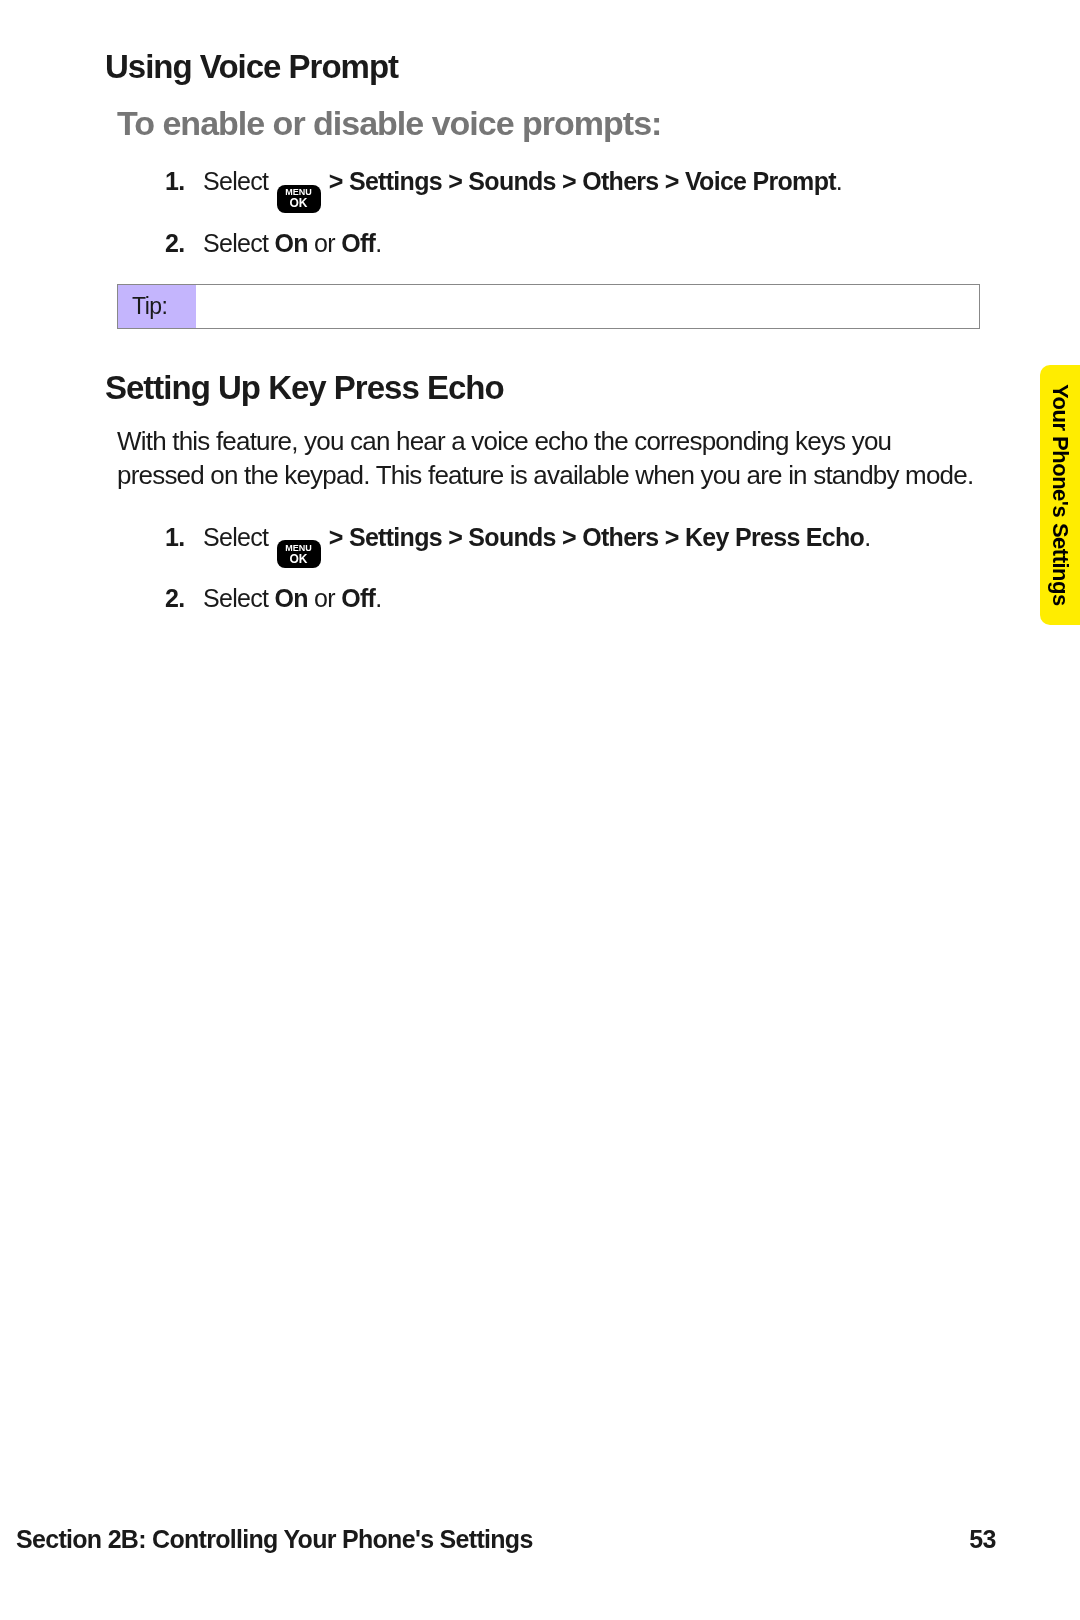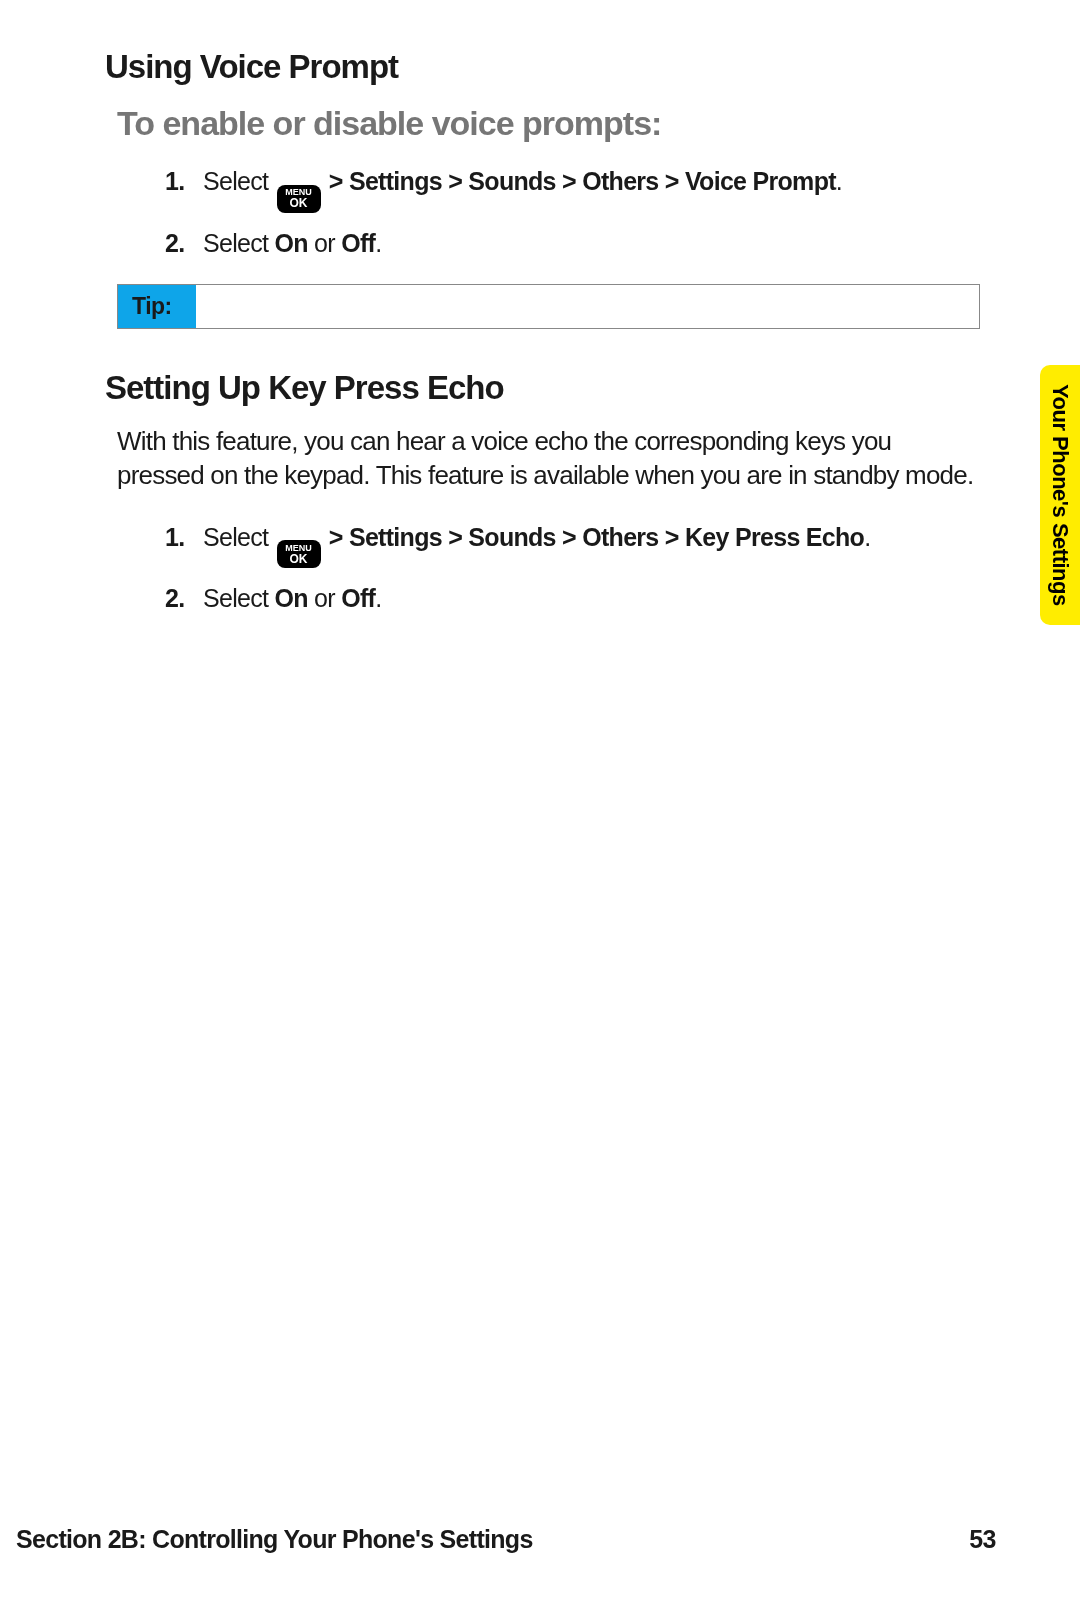--- a/index.html
+++ b/index.html
@@ -94,22 +94,22 @@
     .menu-key .t2 { font-size: 12px; }
     .b { font-weight: 700; }
     .tip-box {
       display: flex;
       border: 1px solid #888;
       margin-left: 12px;
       margin-right: 0;
       margin-bottom: 40px;
     }
     .tip-label {
-      background: #0ea5e9;
-      font-weight: 700;
+      background: #c4b5fd;
+      font-weight: 400;
       font-size: 23px;
       padding: 8px 14px;
       width: 78px;
       flex-shrink: 0;
       letter-spacing: -0.5px;
     }
     .tip-content {
       background: #f0f0f0;
       padding: 8px 18px 12px 18px;
       font-size: 23px;

